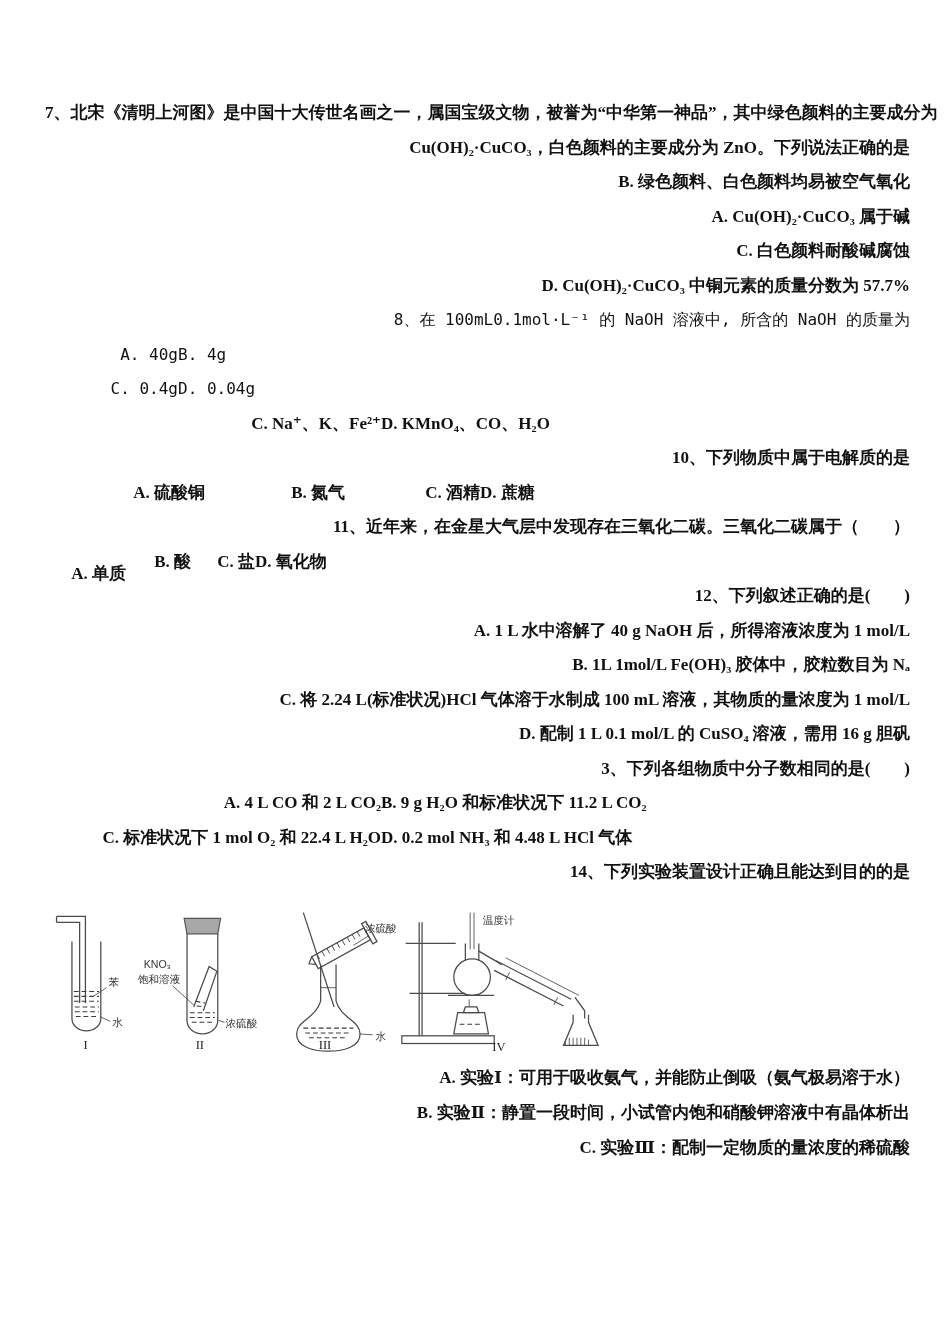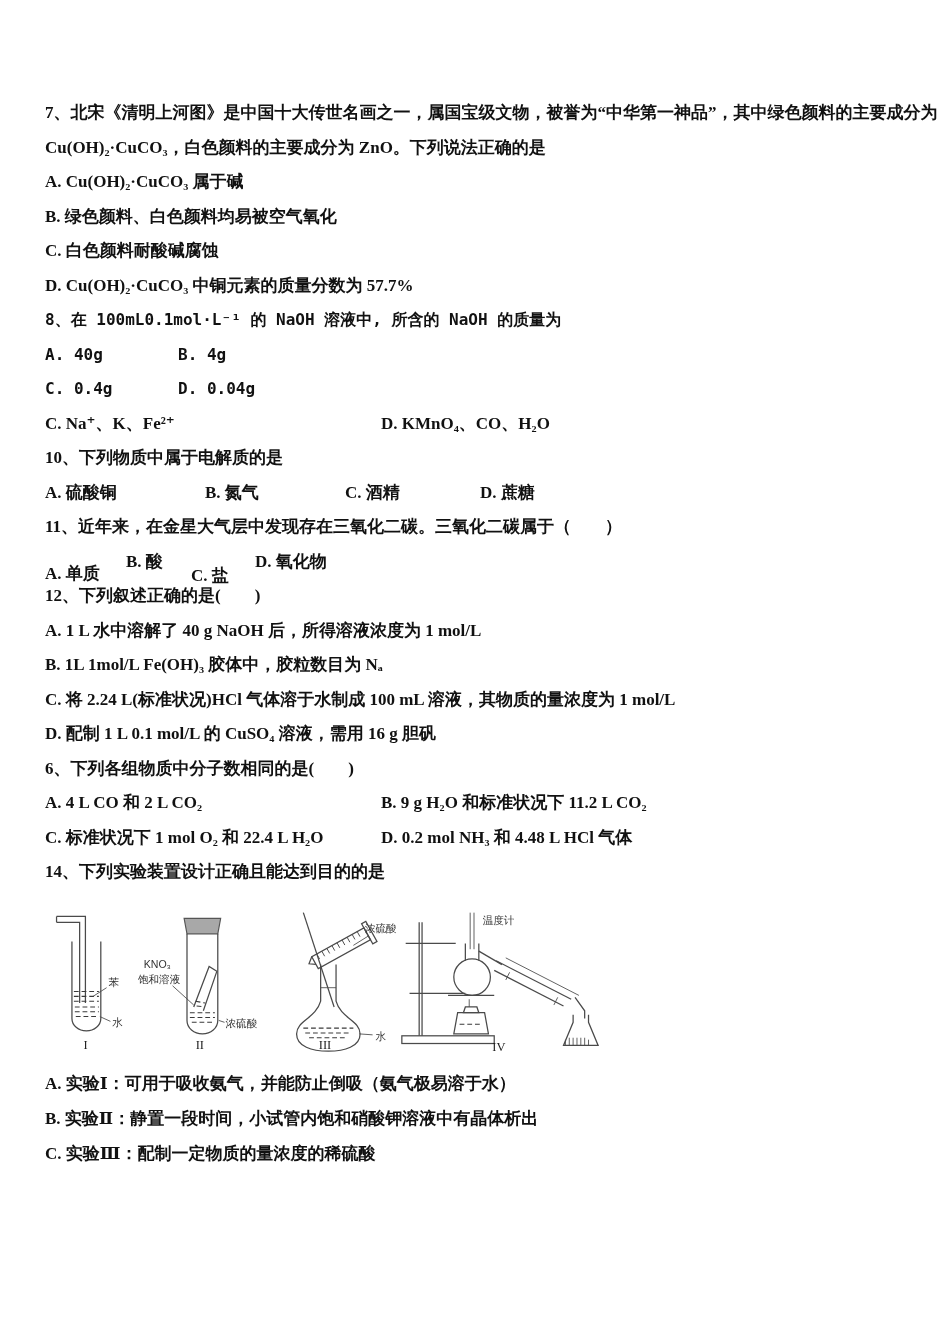--- a/index.html
+++ b/index.html
@@ -5,59 +5,60 @@
   html,body{margin:0;padding:0;}
   body{
     width:950px;height:1344px;background:#ffffff;overflow:hidden;
     font-family:"Liberation Serif","DejaVu Serif",serif;
     color:#111;
   }
   .page{
     box-sizing:border-box;
     width:950px;height:1344px;
     padding:96px 40px 0 45px;
+    text-align:right;
   }
   .line{
     height:34.5px;line-height:34.5px;
     font-size:17px;font-weight:700;
     white-space:nowrap;
   }
-  .q8 .line{font-weight:700;font-family:"DejaVu Sans Mono","Liberation Serif",serif;font-size:16px;}
+  .q8 .line{font-weight:400;font-family:"DejaVu Sans Mono","Liberation Serif",serif;font-size:16px;}
   .cols{display:flex;}
   .c336{display:inline-block;width:336px;}
   .c133{display:inline-block;width:133px;}
   .w160{display:inline-block;width:160px;}
   .w140{display:inline-block;width:140px;}
   .w135{display:inline-block;width:135px;}
   .w81{display:inline-block;width:81px;margin-top:12px;}
   .w65{display:inline-block;width:65px;}
-  .w64{display:inline-block;width:64px;margin-top:14px;}
+  .w64{display:inline-block;width:64px;}
   .figures{
     display:flex;align-items:flex-end;
     margin-top:14px;height:152px;width:560px;
   }
   .figures svg{display:block;}
   .fig-label{font-size:11px;fill:#333;font-family:"Liberation Sans","DejaVu Sans",sans-serif;}
   .fig-num{font-size:13px;fill:#222;font-family:"Liberation Serif","DejaVu Serif",serif;}
   .sk{stroke:#4a4a4a;fill:none;stroke-width:1.3;}
   .skthin{stroke:#4a4a4a;fill:none;stroke-width:0.9;}
   .hatch{stroke:#3a3a3a;fill:none;stroke-width:1.1;stroke-dasharray:5 3;}
-  .q14opts{margin-top:10px;}
+  .q14opts{margin-top:4px;}
   .q14opts .line{height:35px;line-height:35px;}
 </style>
 </head>
 <body>
 
 <div class="page">
 
   <div>
     <div class="line">7、北宋《清明上河图》是中国十大传世名画之一，属国宝级文物，被誉为“中华第一神品”，其中绿色颜料的主要成分为</div>
     <div class="line">Cu(OH)₂·CuCO₃，白色颜料的主要成分为 ZnO。下列说法正确的是</div>
+    <div class="line">B. 绿色颜料、白色颜料均易被空气氧化</div>
     <div class="line">A. Cu(OH)₂·CuCO₃ 属于碱</div>
-    <div class="line">B. 绿色颜料、白色颜料均易被空气氧化</div>
     <div class="line">C. 白色颜料耐酸碱腐蚀</div>
     <div class="line">D. Cu(OH)₂·CuCO₃ 中铜元素的质量分数为 57.7%</div>
   </div>
 
   <div class="q8">
     <div class="line">8、在 100mL0.1mol·L⁻¹ 的 NaOH 溶液中, 所含的 NaOH 的质量为</div>
     <div class="line cols">
       <span class="c133">A. 40g</span>
       <span>B. 4g</span>
     </div>
@@ -96,21 +97,21 @@
 
   <div>
     <div class="line">12、下列叙述正确的是(　　)</div>
     <div class="line">A. 1 L 水中溶解了 40 g NaOH 后，所得溶液浓度为 1 mol/L</div>
     <div class="line">B. 1L 1mol/L Fe(OH)₃ 胶体中，胶粒数目为 Nₐ</div>
     <div class="line">C. 将 2.24 L(标准状况)HCl 气体溶于水制成 100 mL 溶液，其物质的量浓度为 1 mol/L</div>
     <div class="line">D. 配制 1 L 0.1 mol/L 的 CuSO₄ 溶液，需用 16 g 胆矾</div>
   </div>
 
   <div>
-    <div class="line">6、下列各组物质中分子数相同的是(　　)</div>
+    <div class="line">3、下列各组物质中分子数相同的是(　　)</div>
     <div class="line cols">
       <span class="c336">A. 4 L CO 和 2 L CO₂</span>
       <span>B. 9 g H₂O 和标准状况下 11.2 L CO₂</span>
     </div>
     <div class="line cols">
       <span class="c336">C. 标准状况下 1 mol O₂ 和 22.4 L H₂O</span>
       <span>D. 0.2 mol NH₃ 和 4.48 L HCl 气体</span>
     </div>
   </div>
 

